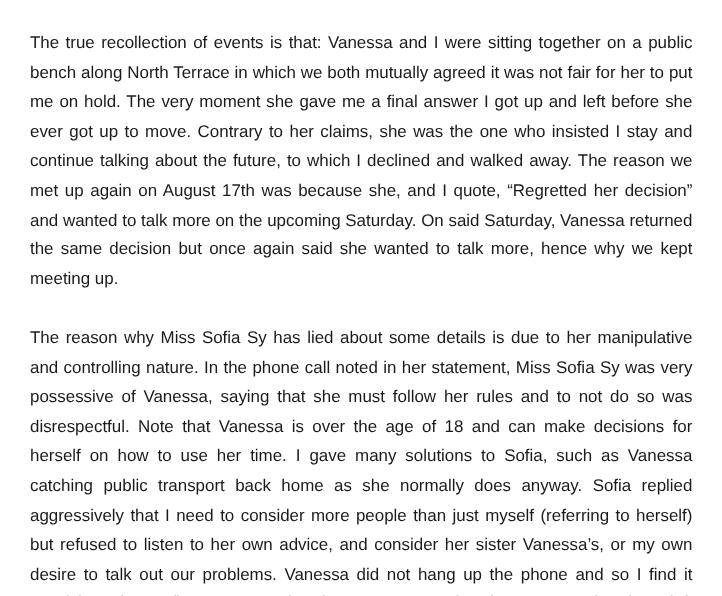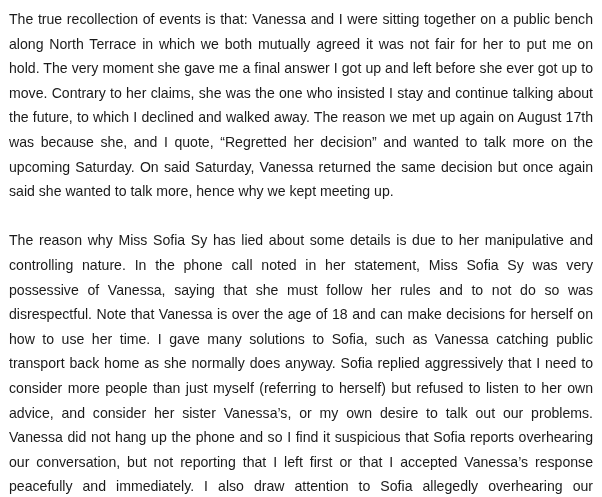--- a/index.html
+++ b/index.html
@@ -8,21 +8,21 @@
       position: absolute;
       left: 9px;
       top: 7px;
       width: 584px;
       font-family: "Liberation Sans", sans-serif;
       font-size: 14.1px;
       line-height: 24.6px;
       color: #1a1a1a;
     }
     .para {
-      margin: 0;
+      margin: 16px;
       text-align: justify;
       text-align-last: left;
     }
     .para + .para { margin-top: 24.6px; }
   </style>
 </head>
 <body>
 
 <div class="doc">
   <p class="para">The true recollection of events is that: Vanessa and I were sitting together on a public bench along North Terrace in which we both mutually agreed it was not fair for her to put me on hold. The very moment she gave me a final answer I got up and left before she ever got up to move. Contrary to her claims, she was the one who insisted I stay and continue talking about the future, to which I declined and walked away. The reason we met up again on August 17th was because she, and I quote, “Regretted her decision” and wanted to talk more on the upcoming Saturday. On said Saturday, Vanessa returned the same decision but once again said she wanted to talk more, hence why we kept meeting up.</p>

